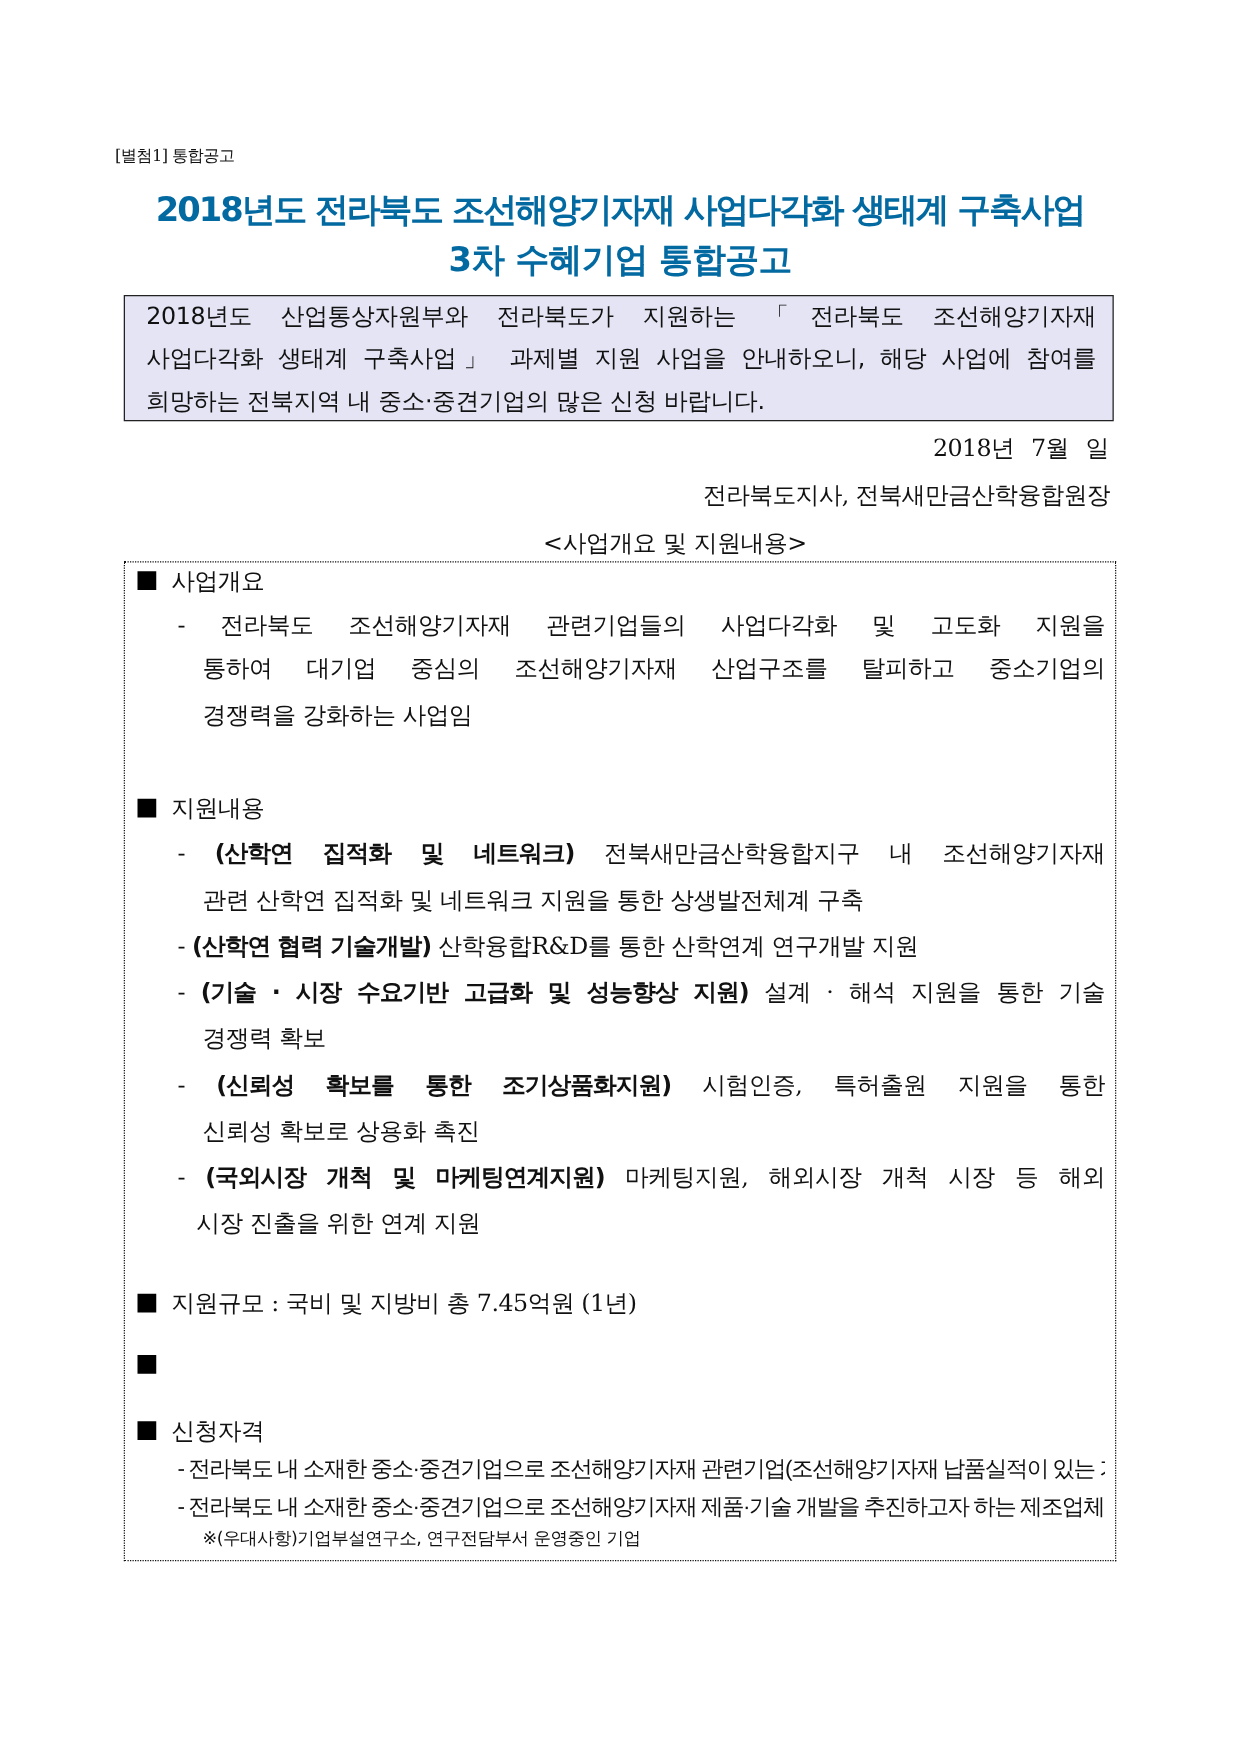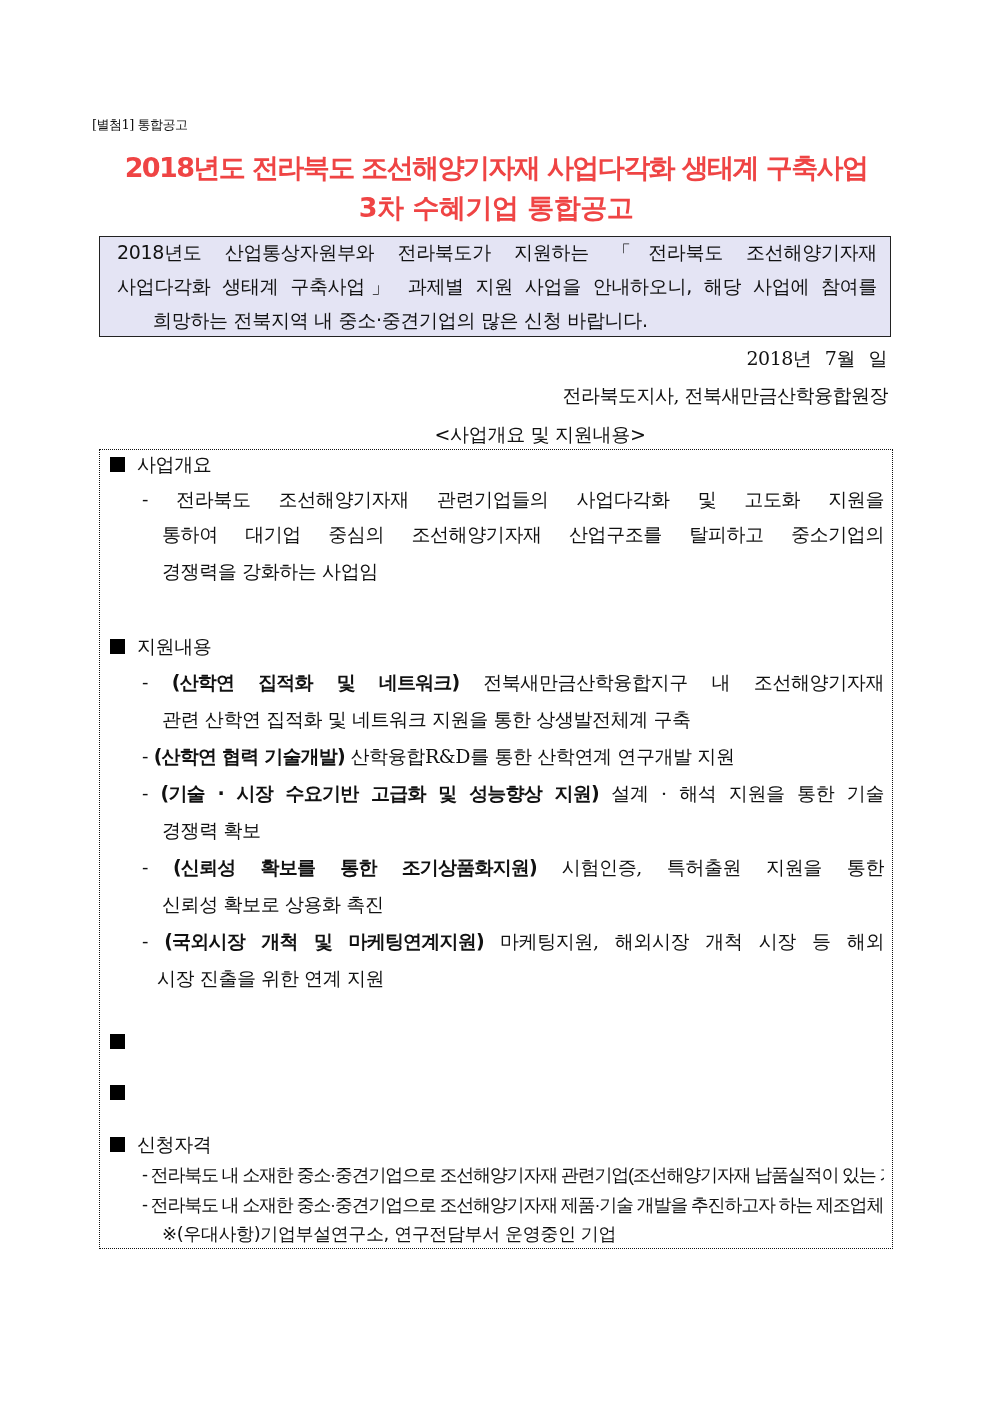--- a/index.html
+++ b/index.html
@@ -22,42 +22,42 @@
       font-size: 13px;
       letter-spacing: -0.5px;
     }
     .title {
       left: 0; width: 992px;
       text-align: center;
       font-family: "DejaVu Sans", "Liberation Sans", sans-serif;
       font-weight: bold;
       font-size: 27px;
       letter-spacing: -1.6px;
-      color: #ef4444;
+      color: #0369a1;
     }
     .title.l1 { top: 150px; }
     .title.l2 { top: 190px; letter-spacing: -0.5px; }
 
     .intro-box {
       left: 99px; top: 236px;
       width: 792px; height: 101px;
       background: #e4e4f4;
       border: 1px solid #222;
       box-sizing: border-box;
     }
     .intro-line {
       left: 117px;
       width: 760px;
       font-family: "DejaVu Sans", "Liberation Sans", sans-serif;
       font-size: 19px;
       letter-spacing: -0.3px;
       text-align: justify;
       text-align-last: justify;
     }
-    .intro-line.last { text-align-last: left; margin-left: 36px; }
+    .intro-line.last { text-align-last: left; }
 
     .date {
       right: 105px; top: 346px;
       font-size: 19px;
       letter-spacing: -0.5px;
       word-spacing: 8px;
     }
     .issuer {
       right: 104px; top: 383px;
       font-size: 19px;
@@ -152,25 +152,25 @@
   <div class="justify">- <span class="bold">(신뢰성 확보를 통한 조기상품화지원)</span><span> 시험인증, 특허출원 지원을 통한</span></div>
 </div>
 <div class="abs txt" style="left:162px; top:892px;">신뢰성 확보로 상용화 촉진</div>
 
 <div class="abs txt" style="left:142px; top:929px; width:742px;">
   <div class="justify">- <span class="bold">(국외시장 개척 및 마케팅연계지원)</span><span> 마케팅지원, 해외시장 개척 시장 등 해외</span></div>
 </div>
 <div class="abs txt" style="left:157px; top:966px;">시장 진출을 위한 연계 지원</div>
 
 <div class="abs txt" style="left:110px; top:1030px;">
-  <span class="sq"></span>
+  <span class="sq"></span><span>지원규모 : 국비 및 지방비 총 7.45억원 (1년)</span>
 </div>
 
 <div class="abs txt" style="left:110px; top:1081px;">
   <span class="sq"></span>
 </div>
 
 <div class="abs txt" style="left:110px; top:1132px;">
   <span class="sq"></span><span>신청자격</span>
 </div>
 <div class="abs condensed" style="left:142px; top:1163px; width:742px; overflow:hidden;">- 전라북도 내 소재한 중소·중견기업으로 조선해양기자재 관련기업(조선해양기자재 납품실적이 있는 기업)</div>
 <div class="abs condensed" style="left:142px; top:1193px; width:742px; overflow:hidden;">- 전라북도 내 소재한 중소·중견기업으로 조선해양기자재 제품·기술 개발을 추진하고자 하는 제조업체</div>
-<div class="abs txt" style="left:162px; top:1222px; font-family:'DejaVu Sans','Liberation Sans',sans-serif; font-size:18px;">※(우대사항)기업부설연구소, 연구전담부서 운영중인 기업</div>
+<div class="abs txt" style="left:162px; top:1222px; font-family:'DejaVu Sans','Liberation Sans',sans-serif; font-size:14px;">※(우대사항)기업부설연구소, 연구전담부서 운영중인 기업</div>
 
 </body></html>

